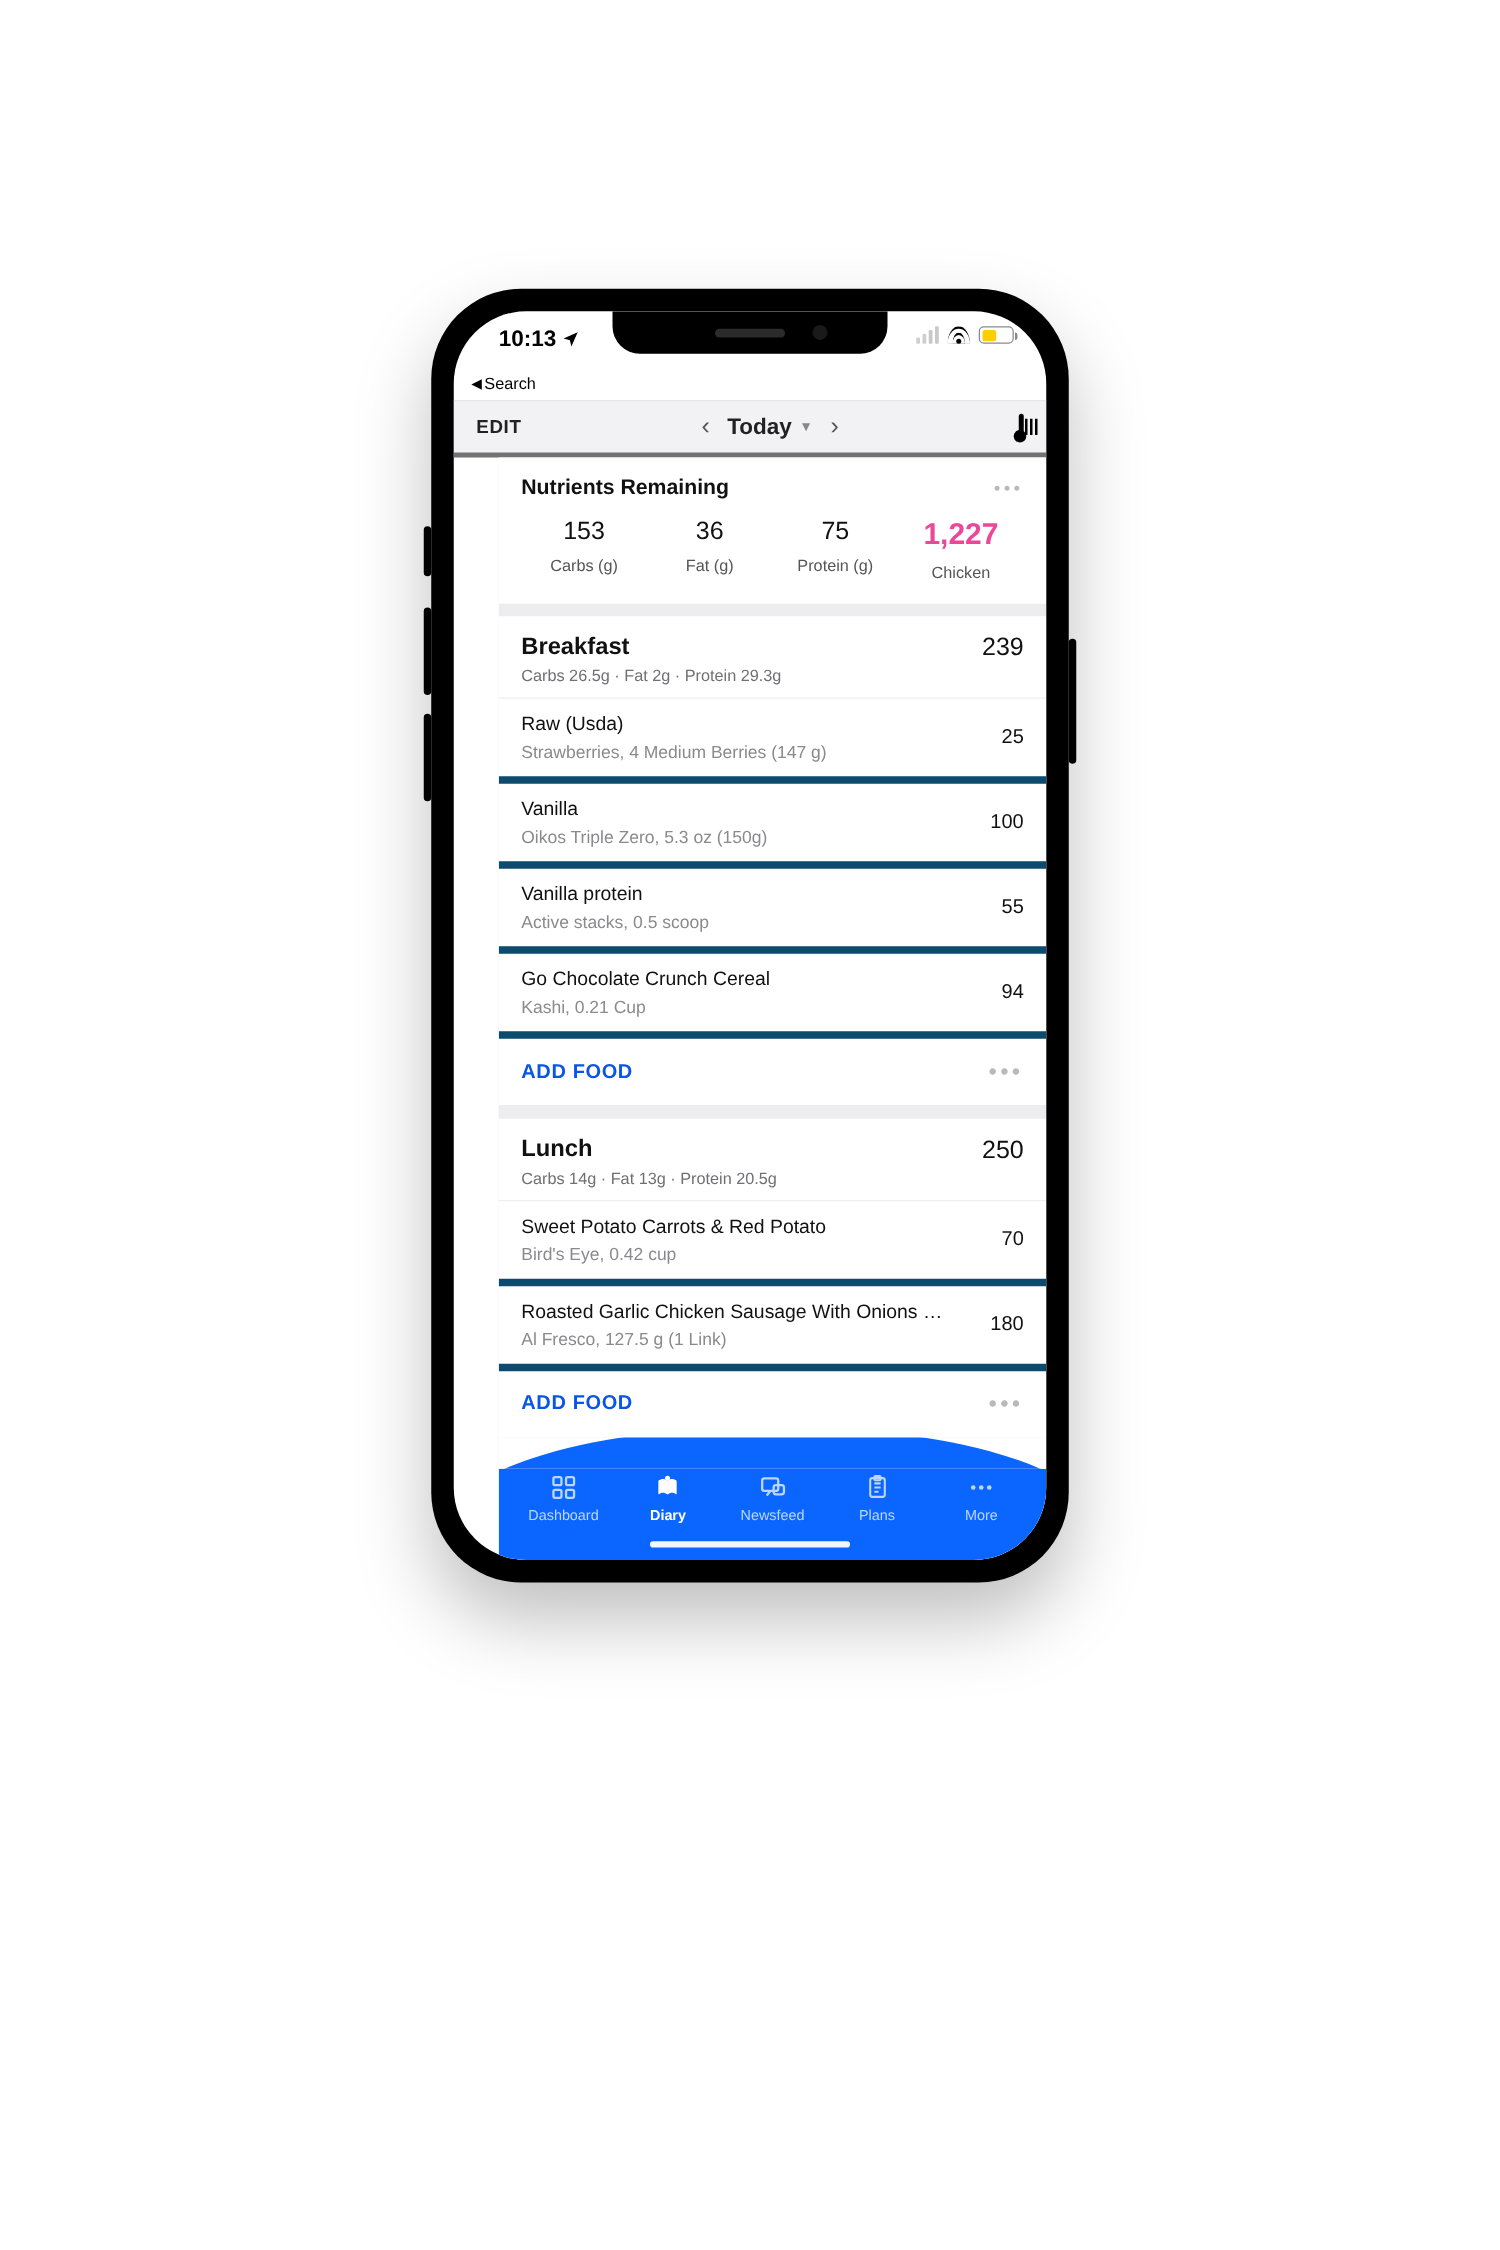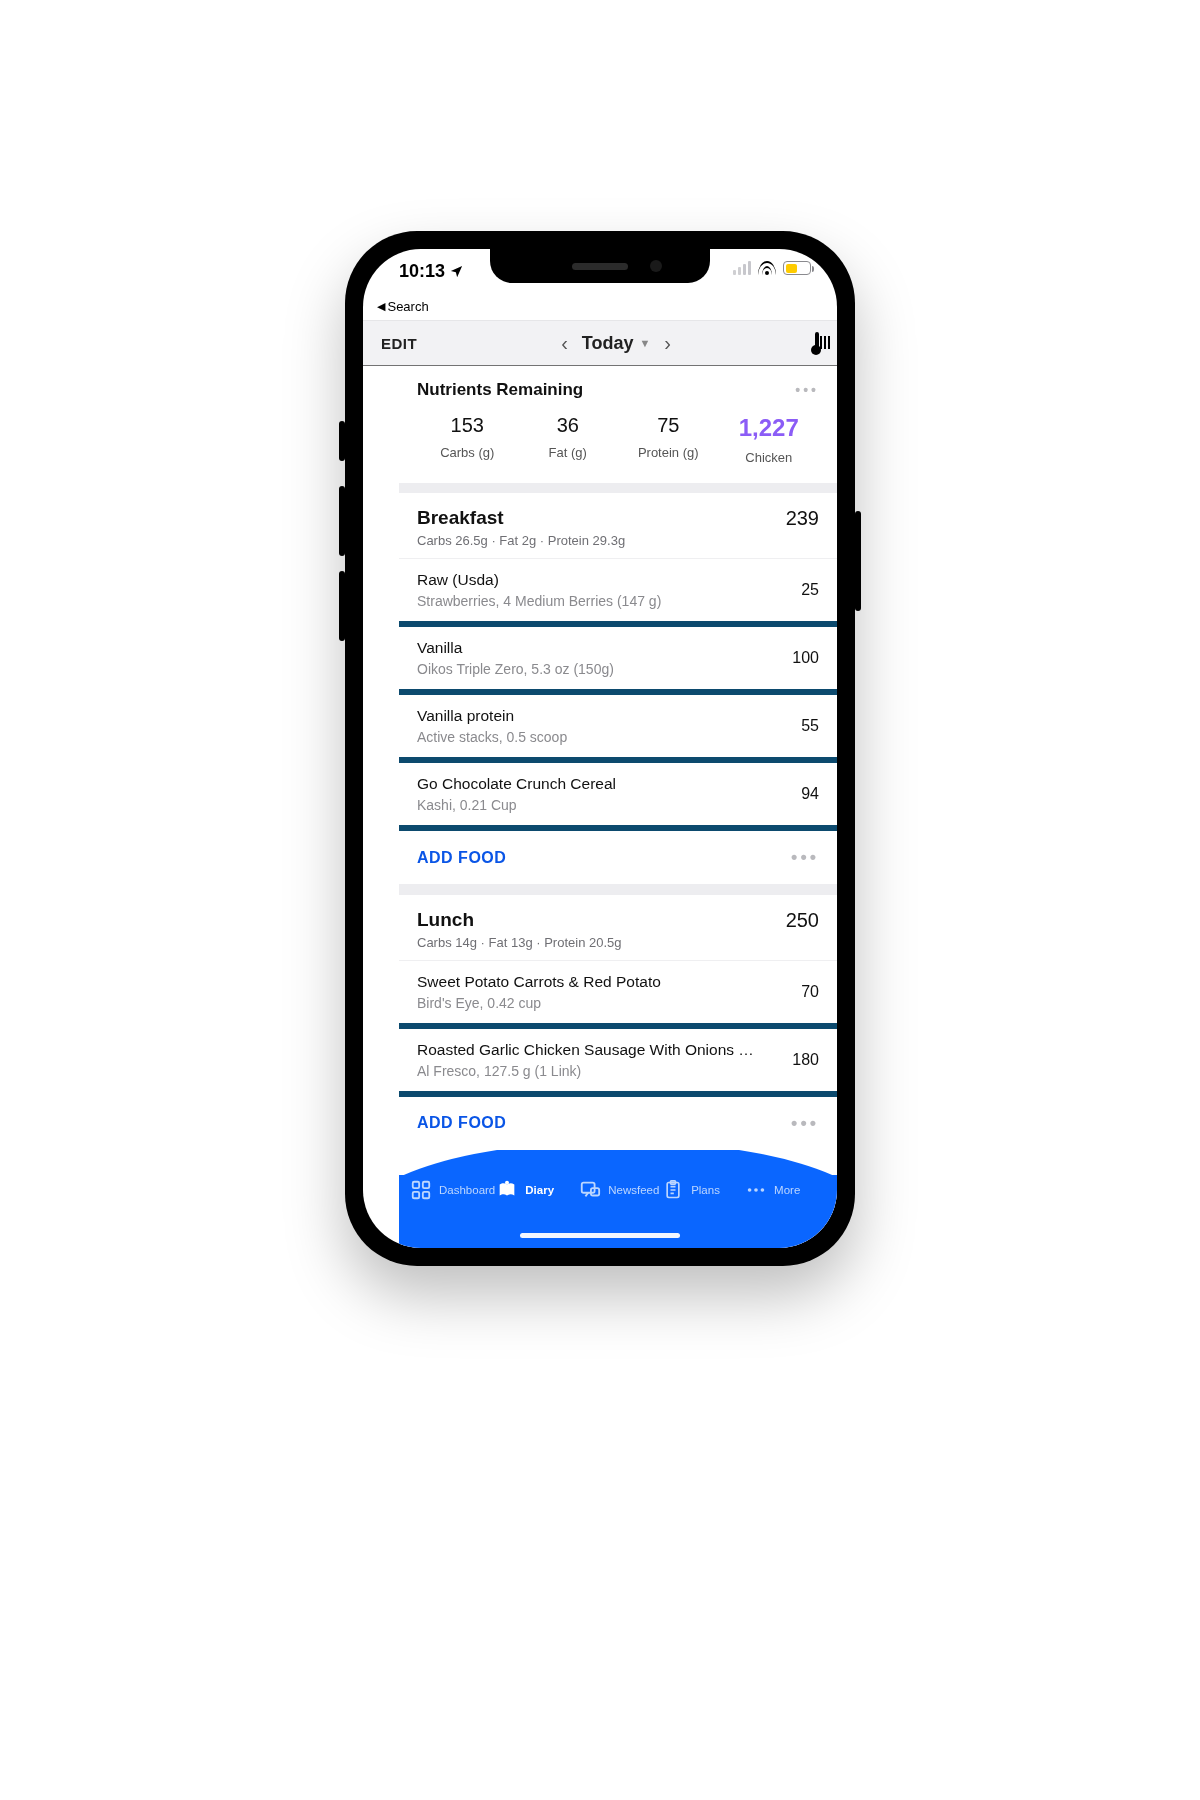--- a/index.html
+++ b/index.html
@@ -41,41 +41,41 @@
   .wifi-icon::before{content:"";position:absolute;inset:0;border:2.2px solid #000;border-bottom:none;border-left:none;border-right:none;border-radius:50% 50% 0 0/100% 100% 0 0;}
   .wifi-icon::after{content:"";position:absolute;left:4px;right:4px;top:5px;bottom:0;border:2.2px solid #000;border-bottom:none;border-left:none;border-right:none;border-radius:50% 50% 0 0/100% 100% 0 0;}
   .wifi-dot{position:absolute;left:50%;bottom:0;width:4px;height:4px;background:#000;border-radius:50%;transform:translateX(-50%);}
   .battery { width: 28px; height: 14px; border: 1.6px solid #8a8a8e; border-radius: 4px; position: relative; display:flex; align-items:center; padding:1.5px;}
   .battery::after { content:""; position:absolute; right:-4px; top:4px; width:2.5px; height:6px; background:#8a8a8e; border-radius:0 2px 2px 0;}
   .battery .fill { width: 50%; height:100%; background:#ffcc00; border-radius:2px;}
   .back-row { padding: 0 14px 6px 14px; font-size: 13px; color:#000; display:flex; align-items:center; gap:2px;}
   .back-row .tri { font-size: 11px; }
   .topbar {
     background:#f2f2f4; height:46px; display:flex; align-items:center; justify-content:space-between;
-    padding: 0 18px; border-top:1px solid #e6e6e8; border-bottom:1px solid #737373;
+    padding: 0 18px; border-top:1px solid #e6e6e8; border-bottom:4px solid #737373;
   }
   .topbar .edit { font-size:15px; font-weight:700; letter-spacing:.5px; color:#222; }
   .date-nav { display:flex; align-items:center; gap:14px; }
   .date-nav .chev { font-size:20px; color:#555; font-weight:300; }
   .date-nav .label { font-size:18px; font-weight:600; color:#222; display:flex; align-items:center; gap:6px;}
   .date-nav .dd { font-size:11px; color:#888;}
   .barcode-icon { width:22px; height:20px; border:2px solid #000; border-radius:3px; position:relative;}
   .barcode-icon::before{content:"";position:absolute;left:3px;top:2px;width:2px;bottom:2px;background:#000;box-shadow:4px 0 #000, 8px 0 #000;}
   .barcode-icon::after{content:"";position:absolute;right:-4px;bottom:-4px;width:10px;height:10px;border-radius:50%;background:#000;}
   .content { flex:1; overflow:hidden; background:#ededf0; display:flex; flex-direction:column;margin-left:36px;}
   .panel { background:#fff; }
   .nutrients { padding: 14px 18px 18px 18px; }
   .nutrients-head { display:flex; justify-content:space-between; align-items:center;}
   .nutrients-head h2 { font-size:17px; font-weight:600; color:#111;}
   .dots3{ color:#b9b9bd; letter-spacing:3px; font-size:14px; font-weight:700;}
   .nutrient-row { display:flex; margin-top:14px; }
   .ncol { flex:1; text-align:center; }
   .ncol .val { font-size:20px; font-weight:400; color:#111; }
   .ncol .lab { font-size:13px; color:#555; margin-top:8px;}
-  .ncol.cal .val { font-size:24px; font-weight:700; color:#8b5cf6; }
+  .ncol.cal .val { font-size:24px; font-weight:700; color:#ec4899; }
   .gap { height:14px; }
   .meal-head { padding: 14px 18px 10px 18px; display:flex; justify-content:space-between; align-items:flex-start; border-bottom:1px solid #efeff1;}
   .meal-head .mname { font-size:19px; font-weight:700; color:#111;}
   .meal-head .msub { font-size:13px; color:#6f6f74; margin-top:4px;}
   .meal-head .mcal { font-size:20px; font-weight:400; color:#111;}
   .food-row { padding: 12px 18px; display:flex; justify-content:space-between; align-items:center; gap:12px; border-bottom:6px solid #0c4a6e;}
   .food-row .ftitle{ font-size:15.5px; color:#111;}
   .food-row .fsub{ font-size:14px; color:#8a8a8e; margin-top:4px;}
   .food-row .fcal{ font-size:16px; color:#111; white-space:nowrap;}
   .food-row .fmain{ min-width:0; }
@@ -87,21 +87,21 @@
     height: 34px; background:#fff; position:relative; overflow:hidden;
   }
   .bottom-curve::after{
     content:""; position:absolute; left:-40px; right:-40px; bottom:-86px; height:120px;
     background:#0a66ff; border-top-left-radius: 400px 120px; border-top-right-radius: 400px 120px;
   }
   .tabbar{
     background:#0a66ff; height:96px; display:flex; align-items:flex-start; justify-content:space-around;
     padding: 4px 10px 0 10px;
   }
-  .tab{ flex:1; display:flex; flex-direction:row; align-items:center; gap:6px; color:#bcd6ff; font-size:11.5px;}
+  .tab{ flex:1; display:flex; flex-direction:column; align-items:center; gap:6px; color:#bcd6ff; font-size:11.5px;}
   .tab.active{ color:#fff; font-weight:600;}
   .tab .ticon{ width:24px; height:22px; display:flex; align-items:center; justify-content:center;}
   .home-ind{ position:absolute; bottom:10px; left:50%; transform:translateX(-50%); width:160px; height:5px; background:#fff; border-radius:3px; opacity:.95;}
   .loc-arrow{ display:inline-block; transform: rotate(0deg); font-size:16px; }
   svg { display:block; }
 </style>
 </head>
 <body>
 
 <div class="stage">

